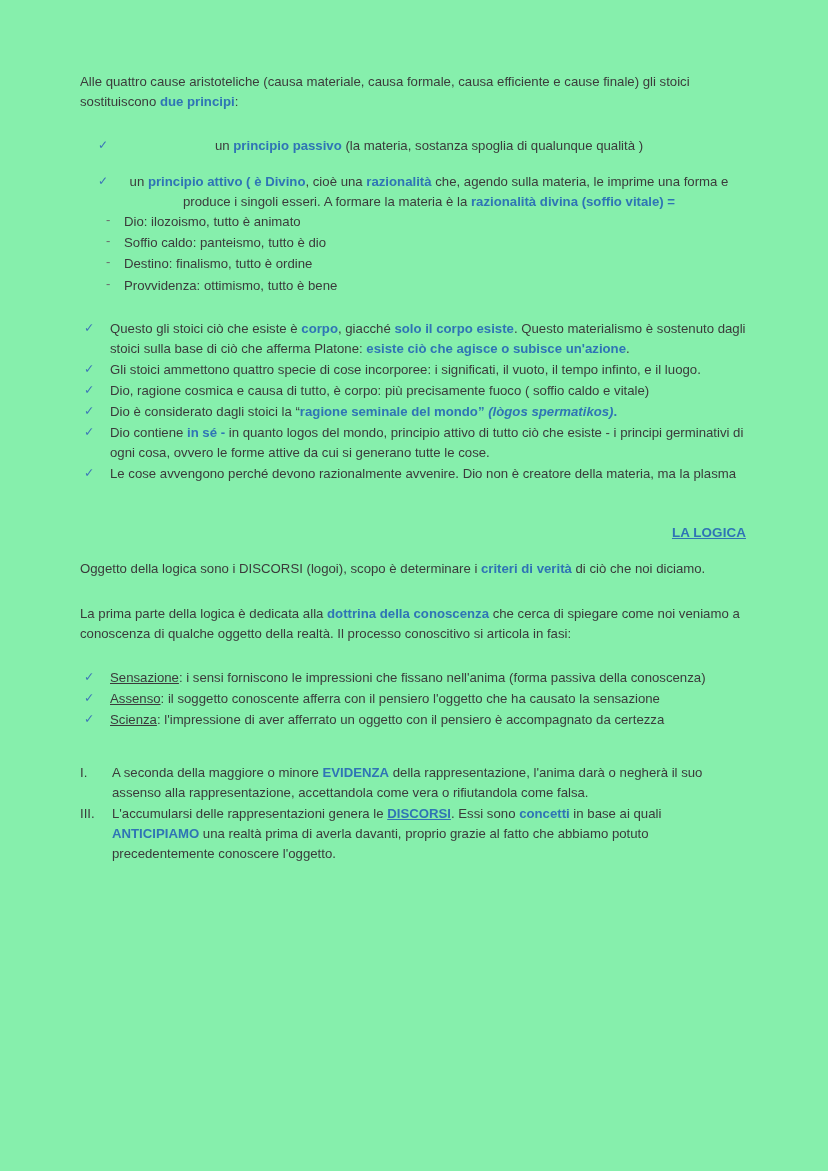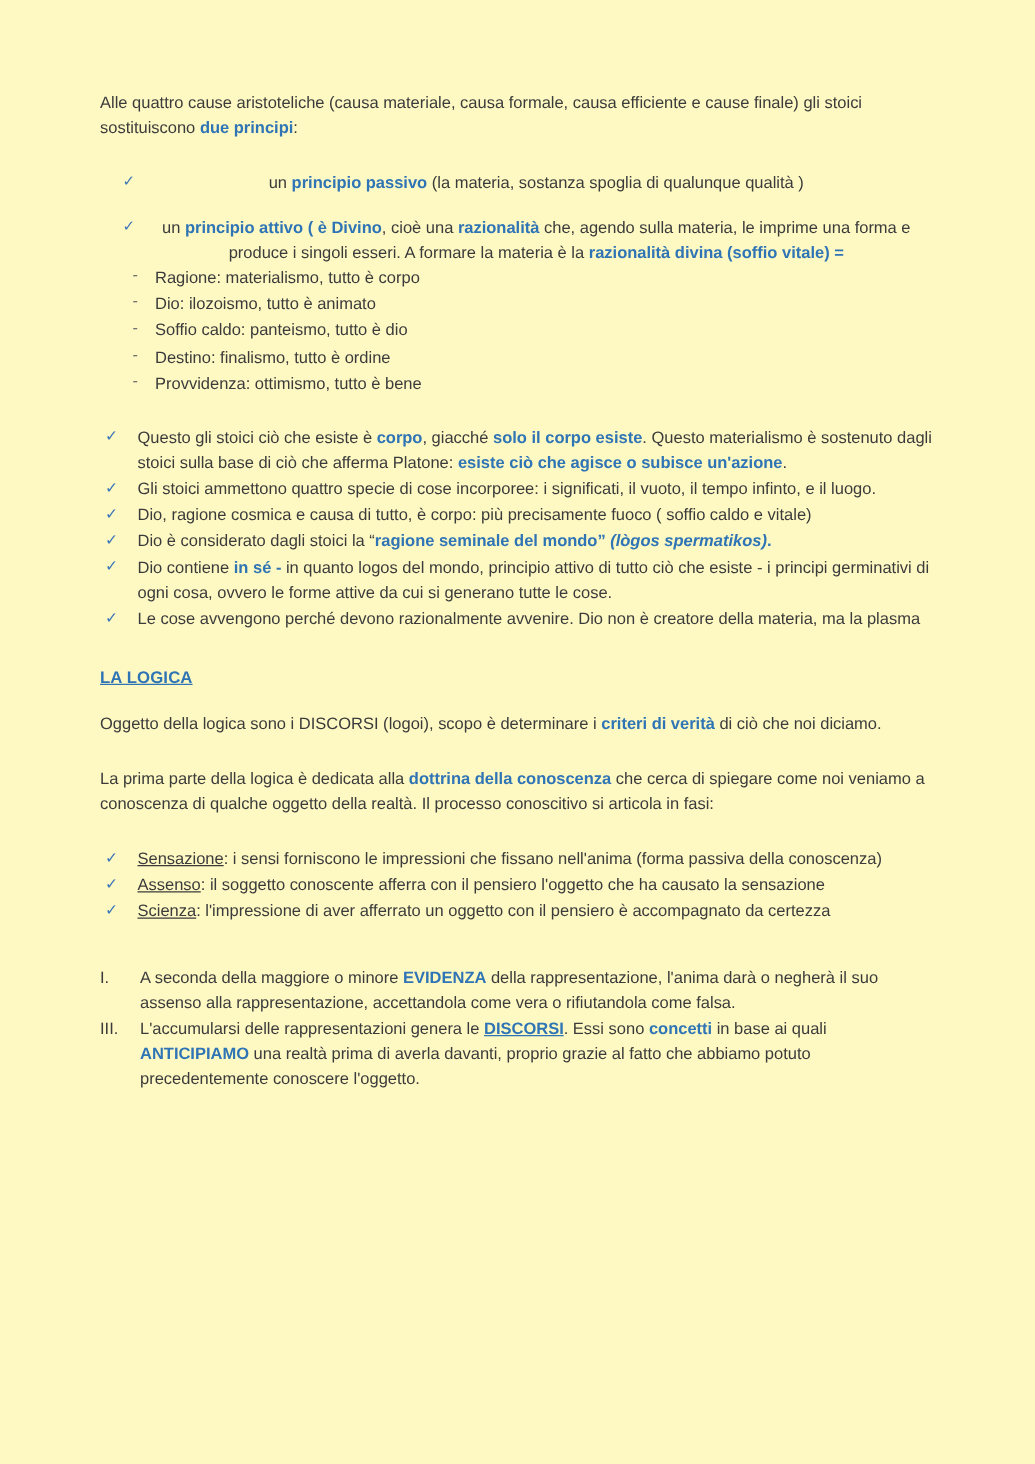--- a/index.html
+++ b/index.html
@@ -11,21 +11,21 @@
     width: 828px;
     height: 1171px;
     font-family: "Liberation Sans", sans-serif;
     color: #3b3b3b;
     -webkit-font-smoothing: antialiased;
   }
   .page {
     position: relative;
     width: 828px;
     height: 1171px;
-    background: #fef9c3;
+    background: #86efac;
     box-sizing: border-box;
     padding: 72px 82px 0 80px;
   }
   .doc {
     font-size: 13.2px;
     line-height: 1.52;
     color: #3b3b3b;
     max-width: 672px;
   }
 
@@ -103,22 +103,23 @@
     width: 26px;
     text-align: left;
     color: #3b3b3b;
   }
 
   h2.section-heading {
     font-size: 13.4px;
     font-weight: bold;
     color: #2f74b5;
     text-decoration: underline;
-    margin: 4px 0 16px 0;
+    margin: 16px 0 16px 0;
     letter-spacing: 0.1px;
+    text-align: right;
   }
 
   .gap-sm { height: 10px; }
   .gap-md { height: 16px; }
   .gap-lg { height: 22px; }
 </style>
 </head>
 <body>
 
 <div class="page">
@@ -133,21 +134,20 @@
         <li><span>un </span><span class="bb">principio passivo</span><span> (la materia, sostanza spoglia di qualunque qualità )</span></li>
       </ul>
 
       <div class="gap-md"></div>
 
       <ul class="check-tight">
         <li><span>un </span><span class="bb">principio attivo ( è Divino</span><span>, cioè una </span><span class="bb">razionalità</span><span> che, agendo sulla materia, le imprime una forma e produce i singoli esseri. A formare la materia è la </span><span class="bb">razionalità divina (soffio vitale) =</span></li>
       </ul>
 
       <ul class="dash">
-        <li>Ragione: materialismo, tutto è corpo</li>
         <li>Dio: ilozoismo, tutto è animato</li>
         <li>Soffio caldo: panteismo, tutto è dio</li>
         <li>Destino: finalismo, tutto è ordine</li>
         <li>Provvidenza: ottimismo, tutto è bene</li>
       </ul>
     </div>
 
     <div class="gap-lg"></div>
 
     <ul class="check">

